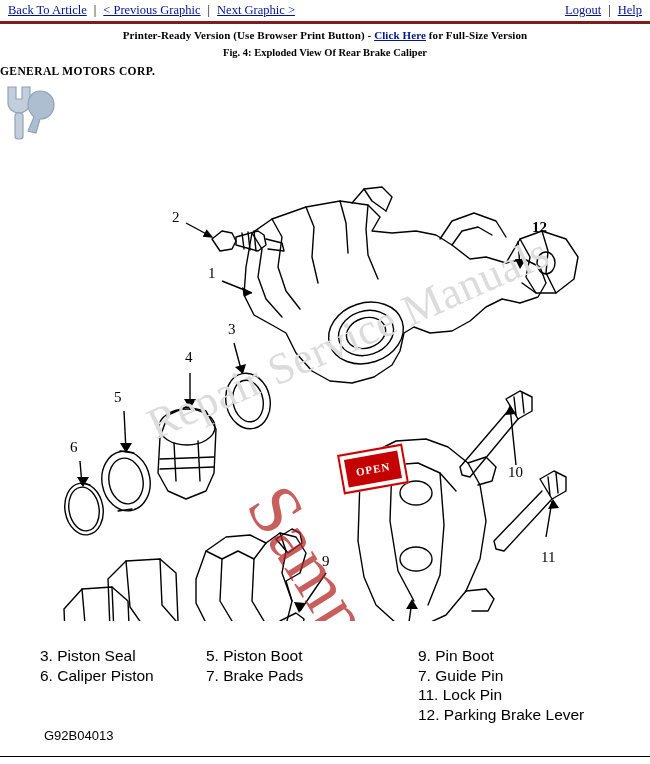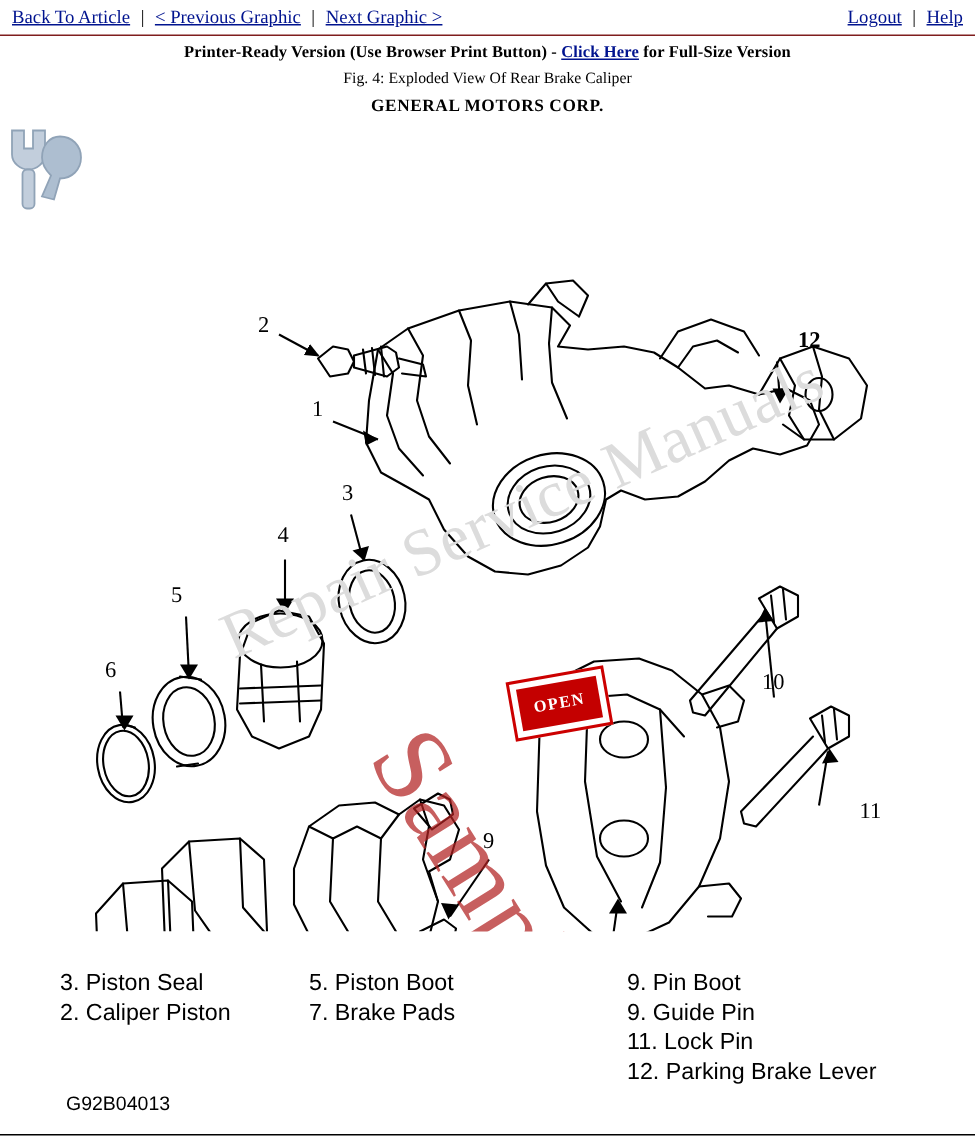--- a/index.html
+++ b/index.html
@@ -18,21 +18,21 @@
   .page {
     width: 650px;
     height: 764px;
     position: relative;
     box-sizing: border-box;
   }
 
   
   .navbar {
     height: 24px;
-    border-bottom: 1px solid #7f1d1d;
+    border-bottom: 3px solid #7f1d1d;
     display: flex;
     align-items: center;
     padding: 0 8px;
     box-sizing: border-box;
     font-family: "Liberation Serif", serif;
     font-size: 12.5px;
   }
   .nav-left {
     display: flex;
     align-items: center;
@@ -62,25 +62,24 @@
     letter-spacing: 0.1px;
   }
   .printer-line .link {
     color: #00138f;
     text-decoration: underline;
     cursor: pointer;
   }
   .fig-title {
     text-align: center;
     font-size: 10.5px;
-    font-weight: normal;
+    font-weight: bold;
     padding-top: 6px;
   }
   .corp-title {
-    text-align: center;
     font-size: 11.5px;
     font-weight: bold;
     padding-top: 7px;
     letter-spacing: 0.4px;
   }
 
   
   .illo {
     position: relative;
     width: 650px;
@@ -375,38 +374,38 @@
 
     <div class="watermark-text wm-sample">Sample</div>
 
     <div class="callout" style="left:172px; top:128px;">2</div>
     <div class="callout" style="left:208px; top:184px;">1</div>
     <div class="callout" style="left:532px; top:138px;font-weight:bold;">12</div>
     <div class="callout" style="left:228px; top:240px;">3</div>
     <div class="callout" style="left:185px; top:268px;">4</div>
     <div class="callout" style="left:114px; top:308px;">5</div>
     <div class="callout" style="left:70px;  top:358px;">6</div>
-    <div class="callout" style="left:508px; top:366px;text-align:center;">10</div>
-    <div class="callout" style="left:541px; top:452px;margin-left:32px;">11</div>
+    <div class="callout" style="left:508px; top:383px;text-align:center;">10</div>
+    <div class="callout" style="left:541px; top:468px;">11</div>
     <div class="callout" style="left:322px; top:472px;">9</div>
 
   </div>
 
   <div class="legend">
     <div class="legend-col c1">
       <div class="legend-item">3. Piston Seal</div>
-      <div class="legend-item">2. Caliper Piston</div>
+      <div class="legend-item">6. Caliper Piston</div>
     </div>
     <div class="legend-col c2">
       <div class="legend-item">5. Piston Boot</div>
       <div class="legend-item">7. Brake Pads</div>
     </div>
     <div class="legend-col c3">
       <div class="legend-item">9. Pin Boot</div>
-      <div class="legend-item">9. Guide Pin</div>
+      <div class="legend-item">7. Guide Pin</div>
       <div class="legend-item">11. Lock Pin</div>
       <div class="legend-item">12. Parking Brake Lever</div>
     </div>
   </div>
 
   <div class="footer-code">G92B04013</div>
   <div class="bottom-rule"></div>
 
 </div>
 

